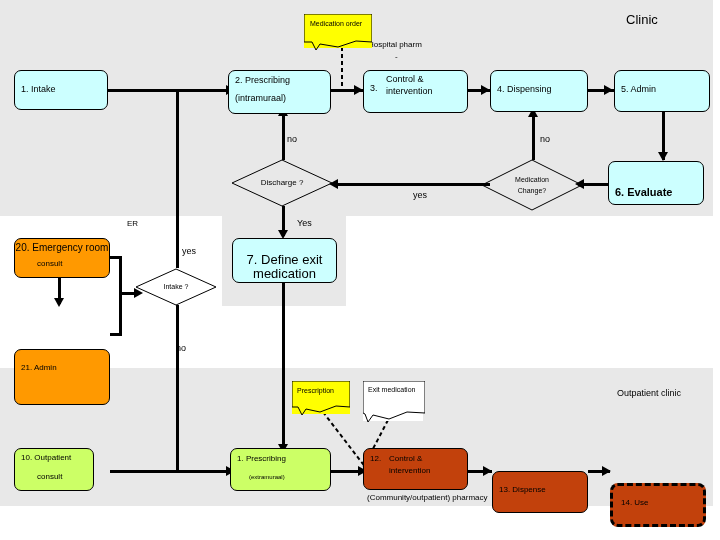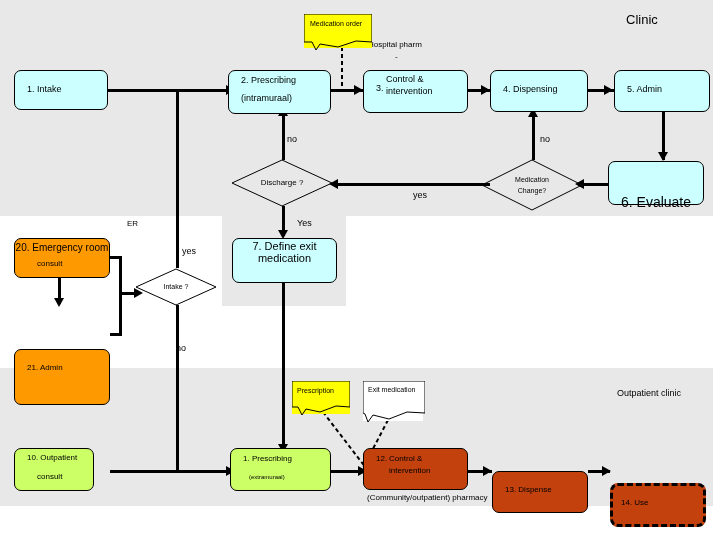--- a/index.html
+++ b/index.html
@@ -6,21 +6,21 @@
   body{width:720px;height:540px;overflow:hidden;
        font-family:"Liberation Sans","DejaVu Sans",sans-serif;}
   #canvas{position:relative;width:720px;height:540px;background:#ffffff;}
 
   .band{position:absolute;background:#e8e8e8;}
 
   .node{position:absolute;border:1px solid #000;border-radius:7px;
         box-sizing:border-box;color:#000;}
   .node .lbl{position:absolute;left:0;right:0;text-align:center;
              line-height:1.05;}
-  .node .lbl.left{text-align:left;padding-left:12px;}
+  .node .lbl.left{text-align:left;padding-left:6px;}
 
   .cyan{background:#ccffff;}
   .orange{background:#ff9900;}
   .lgreen{background:#ccff66;}
   .dgreen{background:#c2410c;}
   .dashedbox{border:3px dashed #000;border-radius:8px;}
 
   .diamond{position:absolute;}
   .diamond svg{display:block;overflow:visible;}
   .diamond .dtxt{position:absolute;left:0;right:0;top:50%;
@@ -187,25 +187,25 @@
 
   <div class="node cyan" style="left:490px;top:70px;width:98px;height:42px;">
     <div class="lbl left" style="top:14px;font-size:9px;">4. Dispensing</div>
   </div>
 
   <div class="node cyan" style="left:614px;top:70px;width:96px;height:42px;">
     <div class="lbl left" style="top:14px;font-size:9px;">5. Admin</div>
   </div>
 
   <div class="node cyan" style="left:608px;top:161px;width:96px;height:44px;">
-    <div class="lbl left" style="top:33px;font-size:14px;">6. Evaluate</div>
+    <div class="lbl left" style="top:25px;font-size:11px;font-weight:bold;">6. Evaluate</div>
   </div>
 
   <div class="node cyan" style="left:232px;top:238px;width:105px;height:45px;">
-    <div class="lbl" style="top:2px;font-size:11px;">7. Define  exit medication</div>
+    <div class="lbl" style="top:14px;font-size:13px;">7. Define  exit medication</div>
   </div>
 
   <div class="node orange" style="left:14px;top:238px;width:96px;height:40px;">
     <div class="lbl" style="top:4px;font-size:10px;">20. Emergency room</div>
     <div class="lbl left" style="top:21px;padding-left:22px;font-size:8px;">consult</div>
   </div>
 
   <div class="node orange" style="left:14px;top:313px;width:96px;height:56px;margin-top:36px;">
     <div class="lbl left" style="top:14px;font-size:8px;">21. Admin</div>
   </div>

